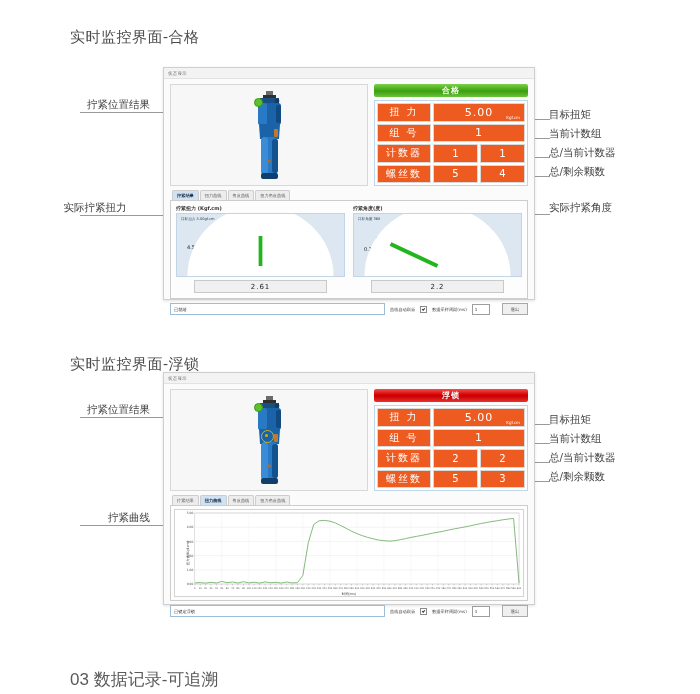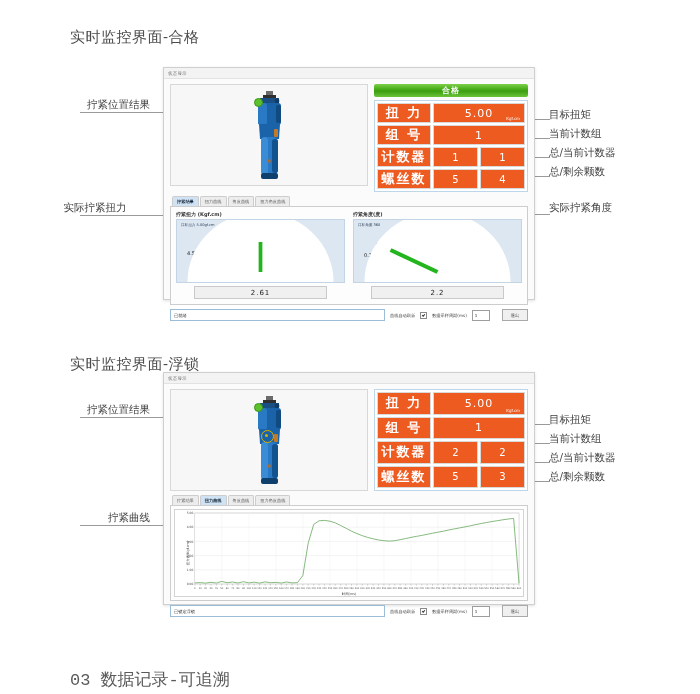--- a/index.html
+++ b/index.html
@@ -7,21 +7,21 @@
     width:700px;height:694px;background:#ffffff;
     font-family:"DejaVu Sans","Liberation Sans",sans-serif;
     overflow:hidden;position:relative;
   }
   .section-title{
     position:absolute;font-size:15px;color:#4b4b4b;letter-spacing:.5px;
     font-family:"DejaVu Serif","Liberation Serif",serif;white-space:nowrap;
   }
   .page-footer{
     position:absolute;left:70px;top:668px;font-size:17px;color:#5a5a5a;
-    font-family:Liberation Mono, monospace;white-space:nowrap;
+    font-family:Liberation Sans, sans-serif;white-space:nowrap;
   }
   
   .anno{
     position:absolute;font-size:10.5px;color:#3f3f3f;white-space:nowrap;
     font-family:"DejaVu Serif","Liberation Serif",serif;
   }
   .anno-left{text-align:right;}
   .leader{position:absolute;background:#9a9a9a;height:1px;}
   .dot{position:absolute;width:4px;height:4px;border-radius:50%;background:#111;}
 
@@ -51,21 +51,21 @@
   .verdict.ok{background:linear-gradient(to bottom,#7ed04a 0%,#43a814 45%,#3d9e10 55%,#69c43a 100%);}
   .verdict.ng{background:linear-gradient(to bottom,#f45050 0%,#d40000 45%,#c90000 55%,#ea3030 100%);}
   .tablewrap{
     flex:1;border:1px solid #bcd6ea;background:#ffffff;padding:2px;
     display:flex;flex-direction:column;gap:2px;
   }
   .trow{display:flex;gap:2px;flex:1;}
   .cell{
     background:#ee5b21;border:1px solid #d9d9d9;color:#fff;
     display:flex;align-items:center;justify-content:center;
-    font-size:13px;font-weight:bold;position:relative;
+    font-size:10px;font-weight:normal;position:relative;
     font-family:"DejaVu Serif","Liberation Serif",serif;
   }
   .cell.lbl{flex:0 0 52px;letter-spacing:2px;}
   .cell.big{flex:1;font-size:11px;letter-spacing:1px;
     font-family:"DejaVu Sans","Liberation Sans",sans-serif;font-weight:normal;}
   .cell.half{flex:1;font-size:10px;
     font-family:"DejaVu Sans","Liberation Sans",sans-serif;font-weight:normal;}
   .unit{position:absolute;right:4px;bottom:1px;font-size:4px;letter-spacing:0;}
 
   
@@ -336,20 +336,21 @@
             <rect x="28" y="38" width="4" height="8" rx="1" fill="#c07a2a"></rect>
             <circle cx="23" cy="70" r="1.8" fill="#b06a2a"></circle>
             <rect x="15" y="82" width="17" height="6" rx="2" fill="#0f3f6d"></rect>
           </svg>
         </div>
         <div class="greendot" style="left:83px;top:13px;"></div>
         <div class="ringmark" style="left:90px;top:40px;"></div>
       </div>
 
       <div class="resultcol">
+        <div class="verdict ng">浮锁</div>
         <div class="tablewrap">
           <div class="trow">
             <div class="cell lbl">扭  力</div>
             <div class="cell big">
               <span>5.00</span>
               <span class="unit">Kgf.cm</span>
             </div>
           </div>
           <div class="trow">
             <div class="cell lbl">组  号</div>

